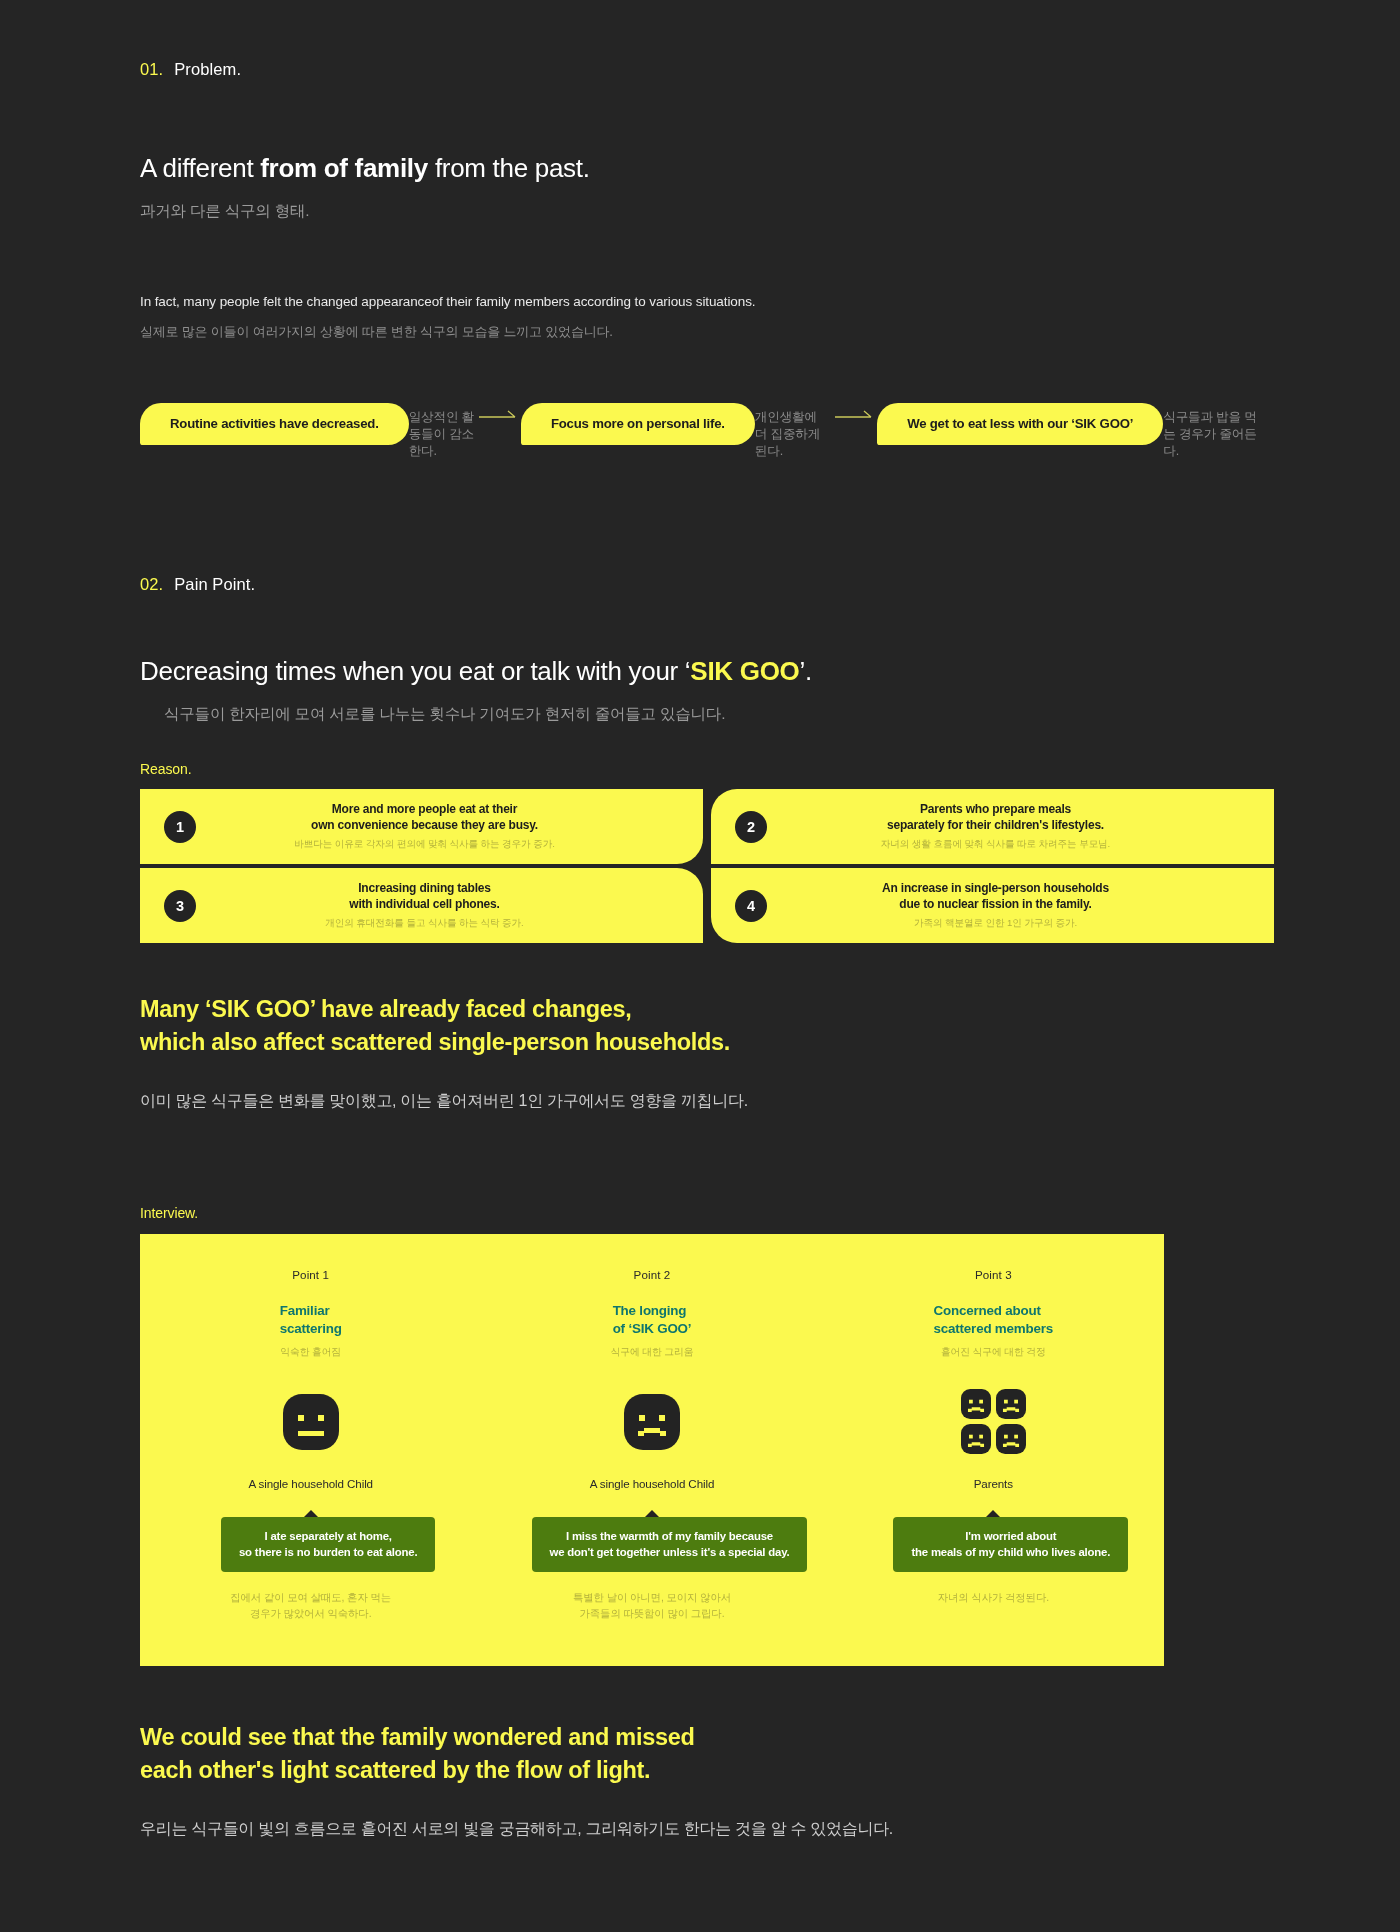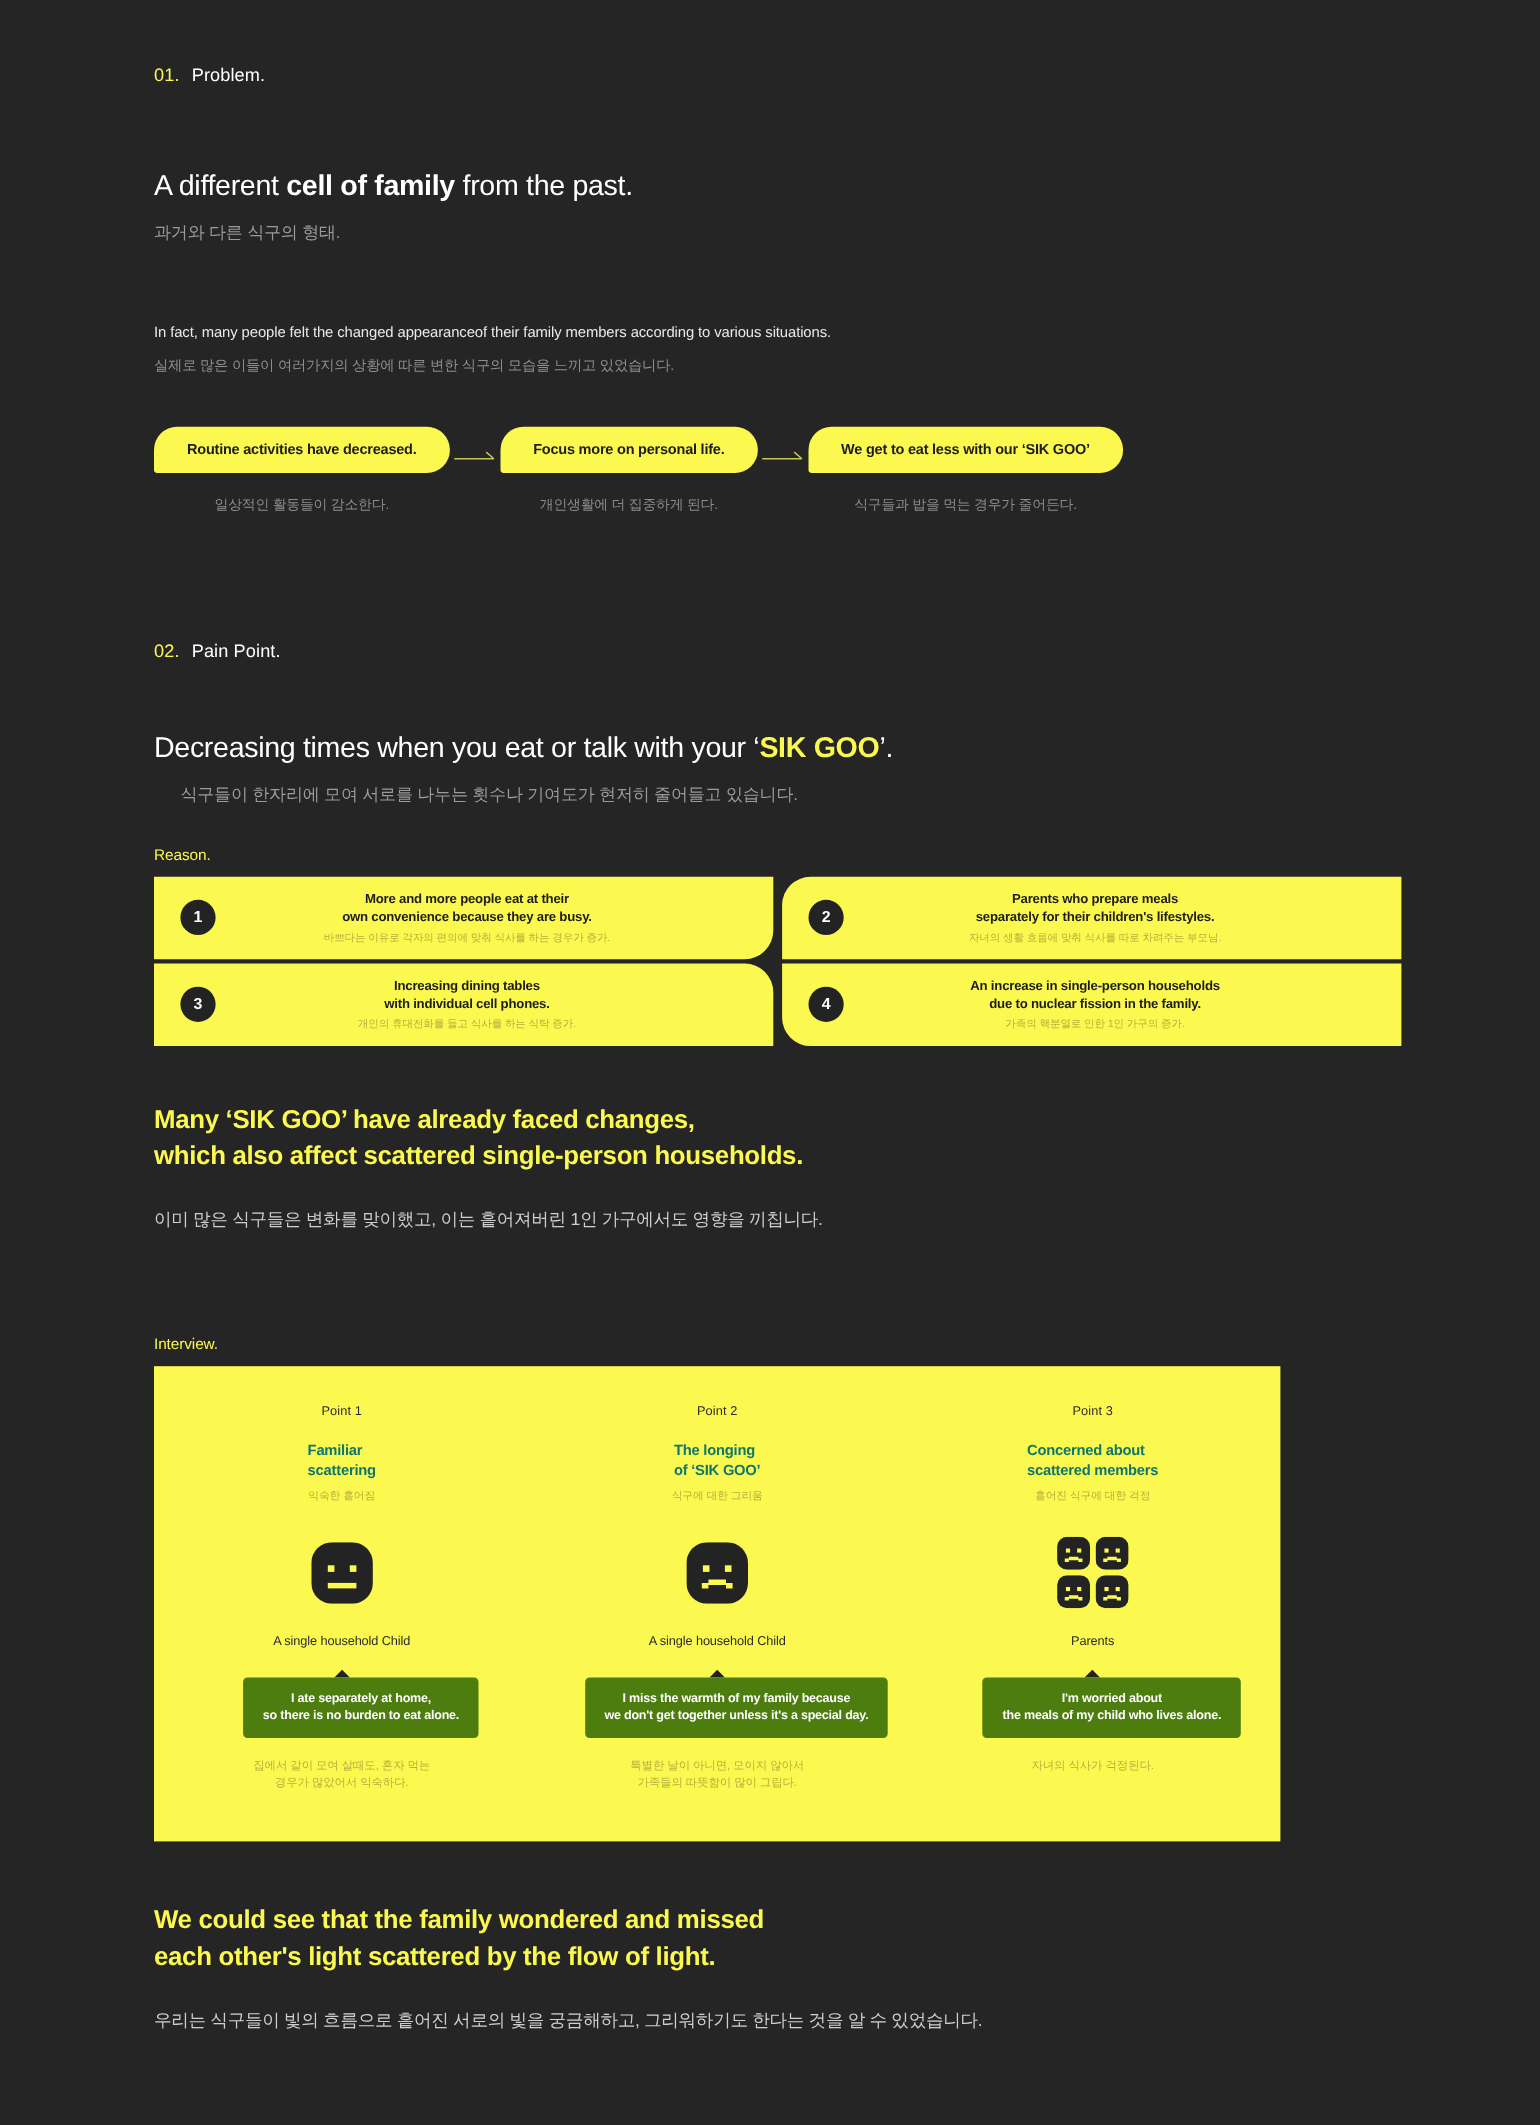--- a/index.html
+++ b/index.html
@@ -65,21 +65,21 @@
     color:#cfcfcf;
     letter-spacing:-0.3px;
     font-weight:400;
   }
 
   
   .pill-row {
     display:flex;
     align-items:flex-start;
   }
-  .pill-col { display:flex; flex-direction:column; align-items:center; }
+  .pill-col { display:flex; flex-direction:row; align-items:center; }
   .pill {
     background:#fbf94f;
     color:#1d1d1d;
     font-size:13.2px;
     font-weight:700;
     letter-spacing:-0.2px;
     padding:13px 30px;
     border-radius:22px 22px 22px 3px;
     white-space:nowrap;
     line-height:1.2;
@@ -247,21 +247,21 @@
 
 <div class="page">
 
   <div class="wrap" style="padding-top:60px;">
     <div class="sec-label">
       <span class="num">01.</span>
       <span>Problem.</span>
     </div>
 
     <div class="h-main" style="margin-top:74px;">
-      <span>A different </span><b>cell of family</b><span> from the past.</span>
+      <span>A different </span><b>from of family</b><span> from the past.</span>
     </div>
     <div class="h-sub" style="margin-top:17px;">과거와 다른 식구의 형태.</div>
 
     <div class="body-en" style="margin-top:72px;">In fact, many people felt the changed appearanceof their family members according to various situations.</div>
     <div class="body-ko" style="margin-top:14px;">실제로 많은 이들이 여러가지의 상황에 따른 변한 식구의 모습을 느끼고 있었습니다.</div>
 
     <div class="pill-row" style="margin-top:47px;">
       <div class="pill-col">
         <div class="pill">Routine activities have decreased.</div>
         <div class="pill-cap">일상적인 활동들이 감소한다.</div>

